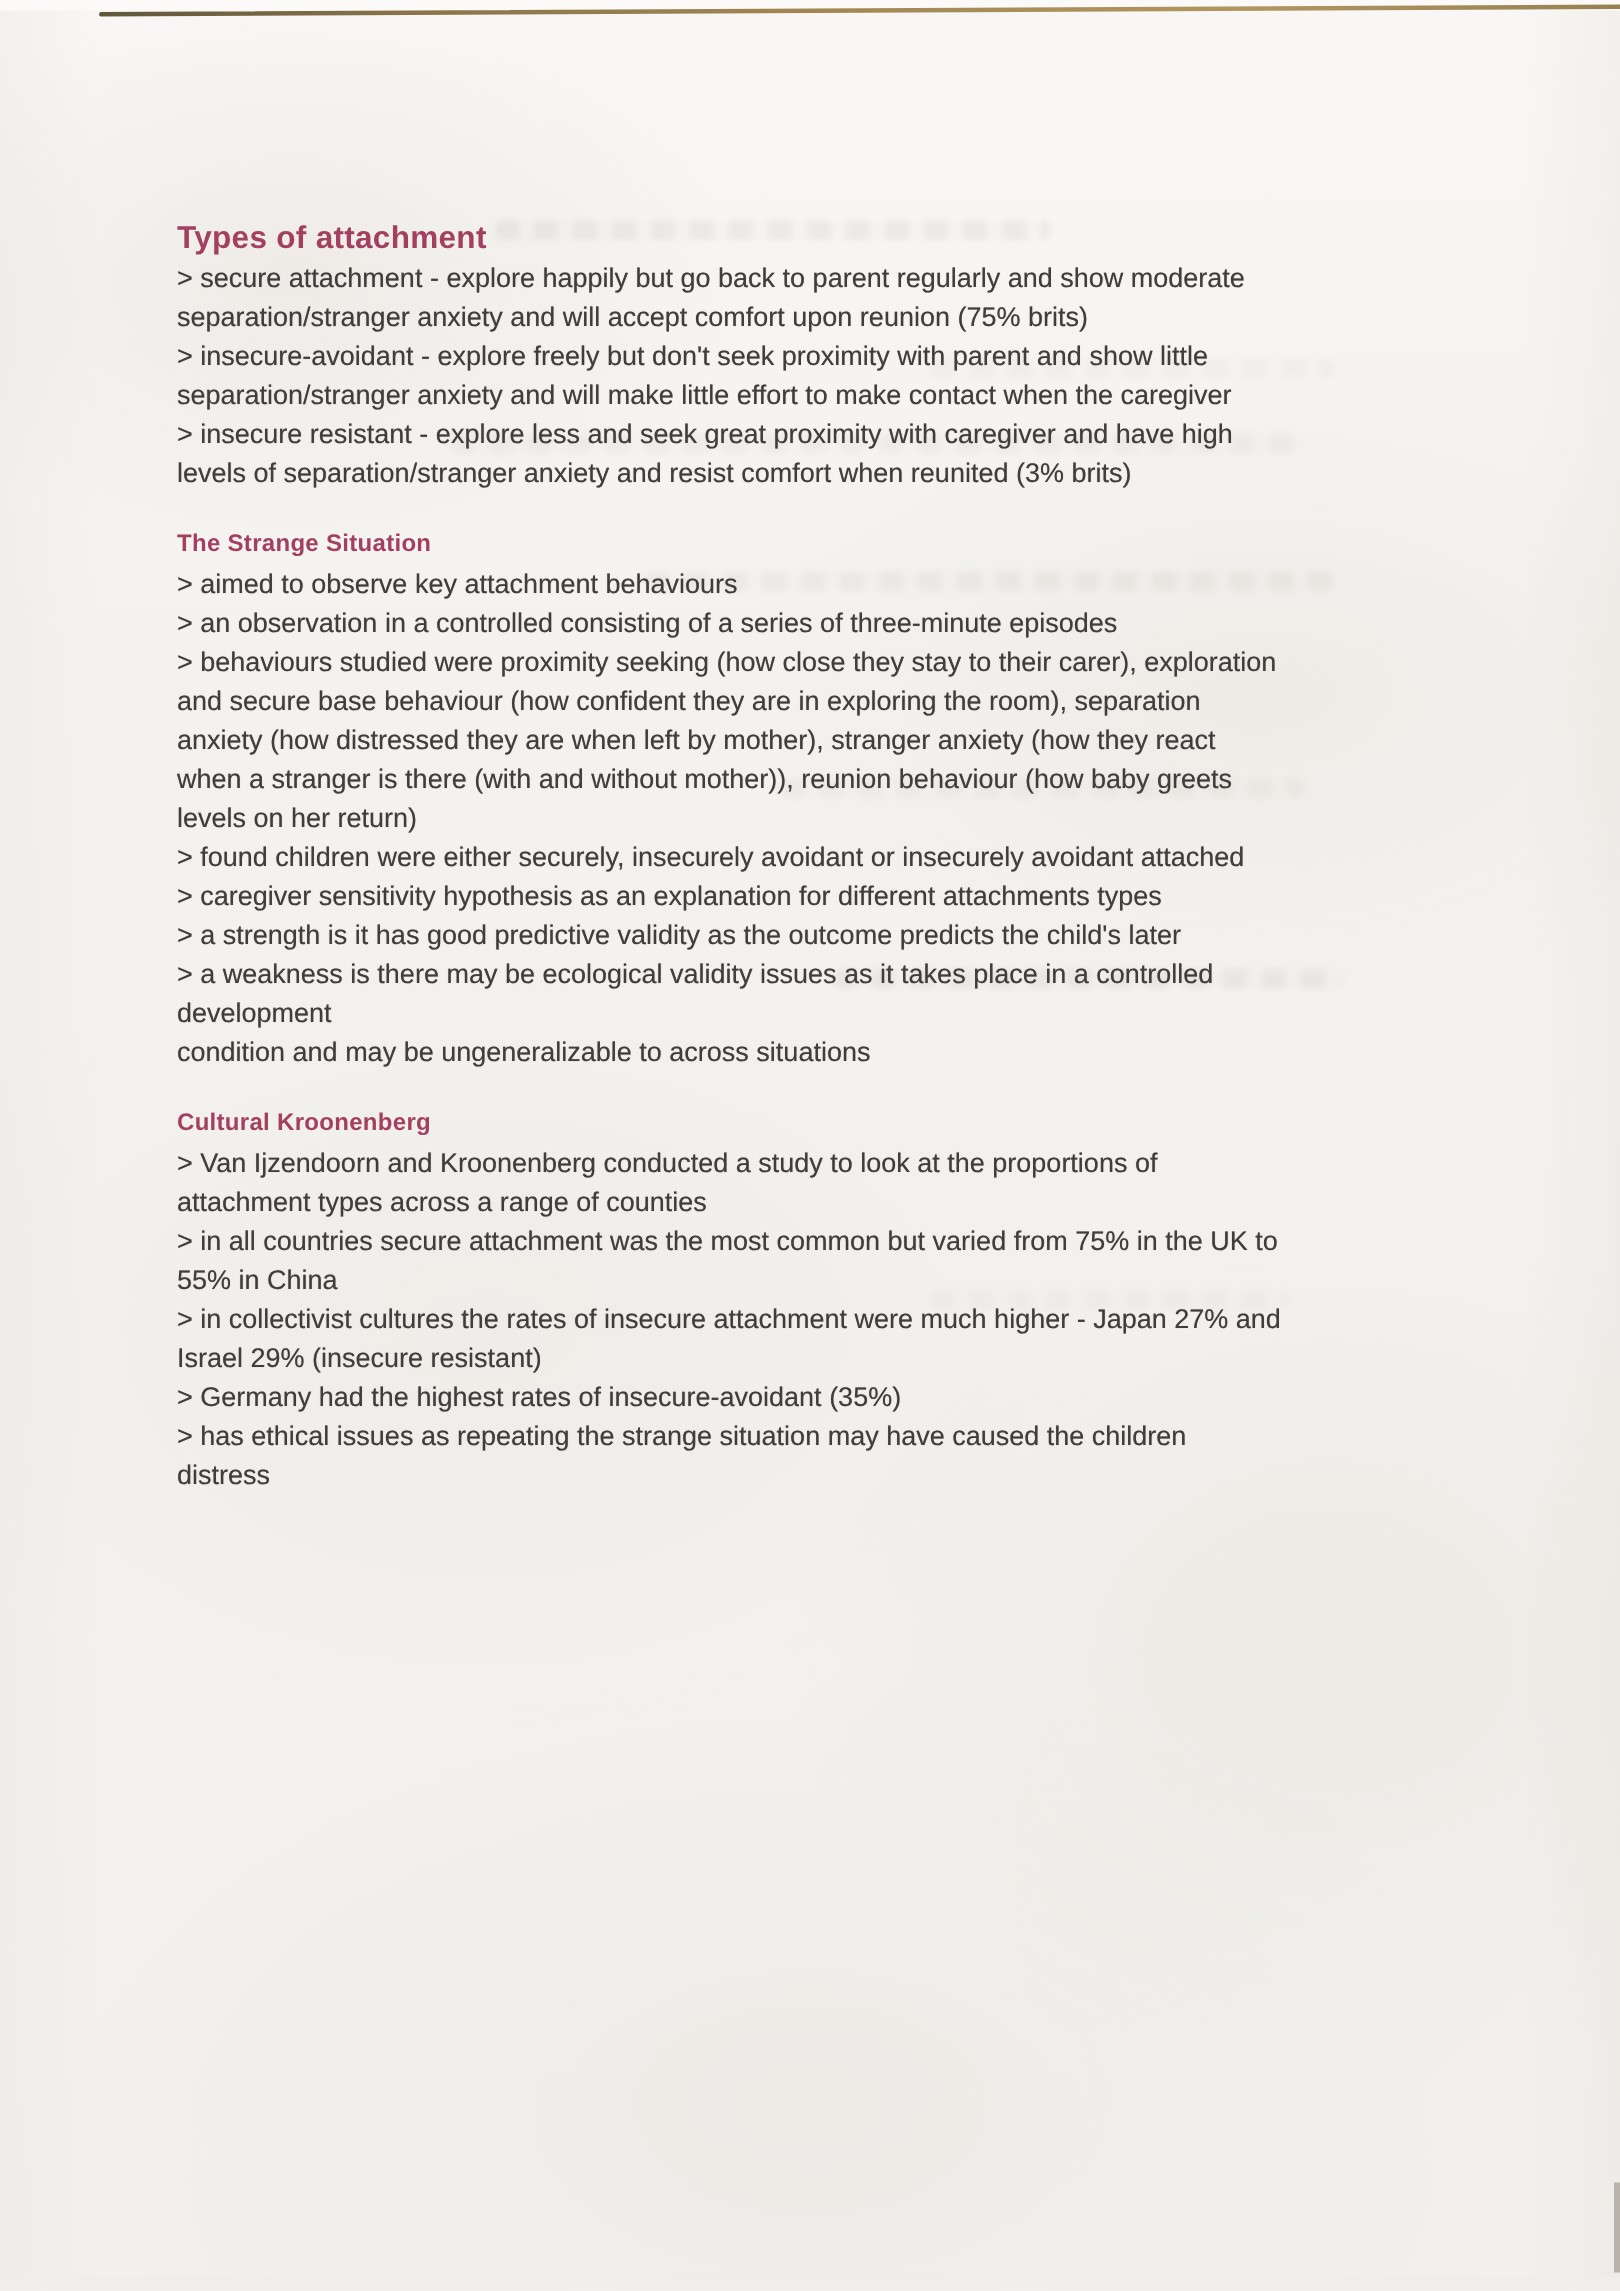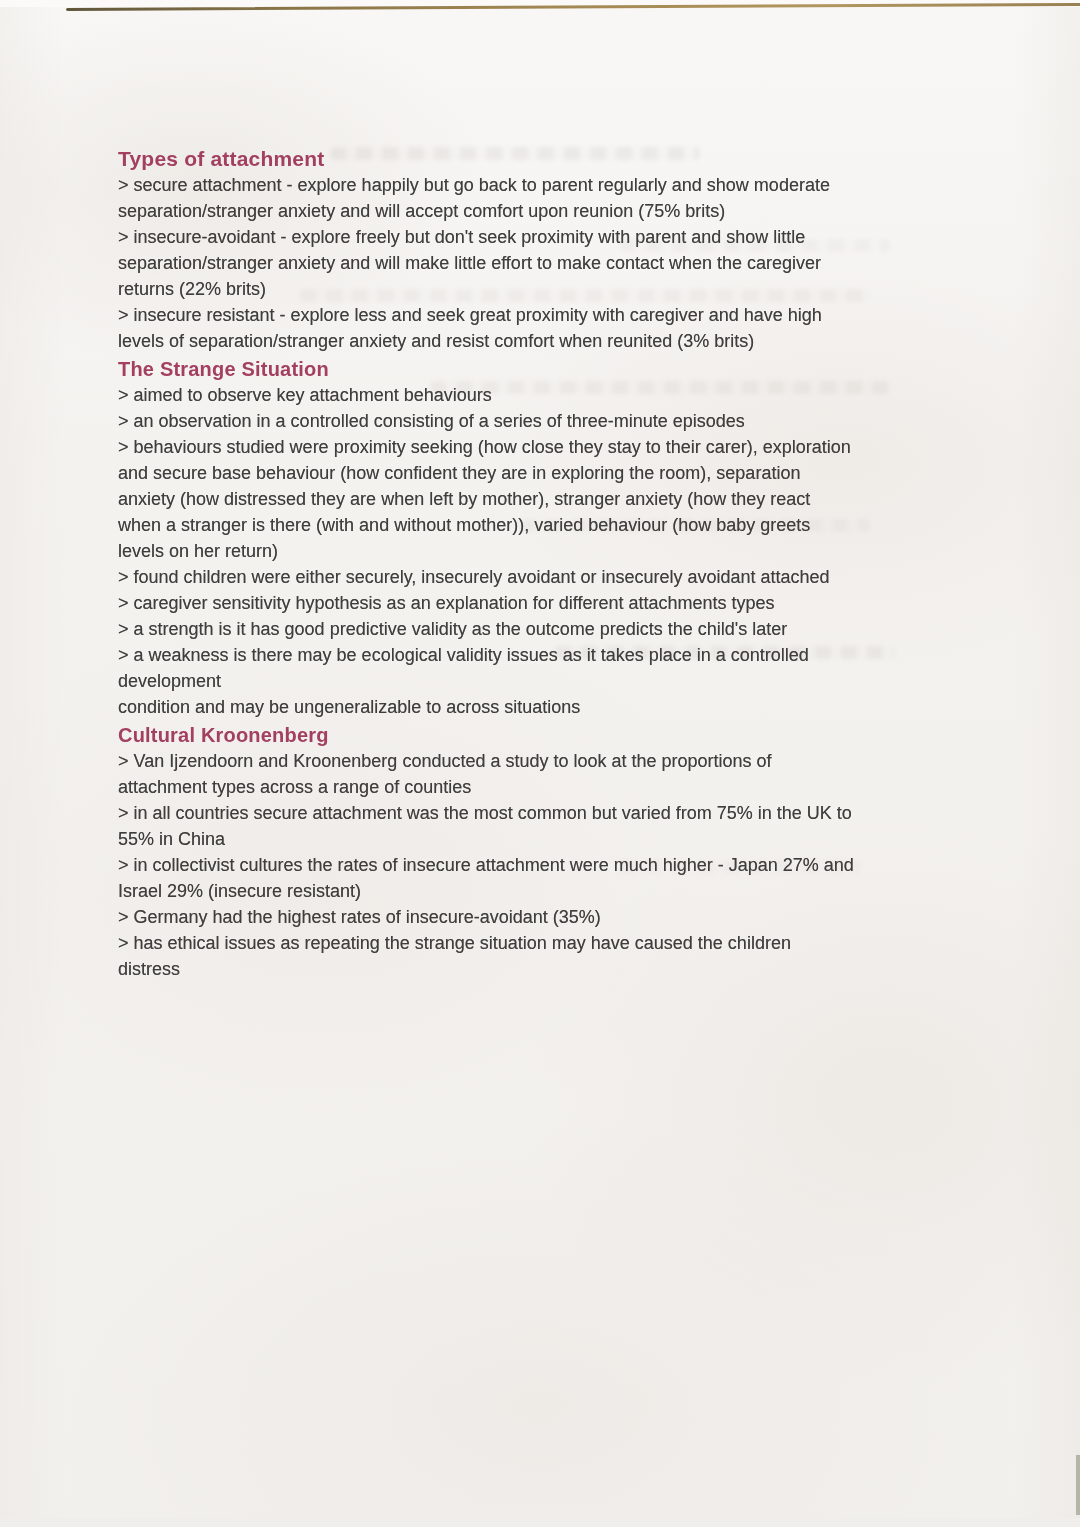--- a/index.html
+++ b/index.html
@@ -82,23 +82,23 @@
     left: 118px;
     top: 146px;
     width: 860px;
     color: var(--body-color, #3f3e3c);
     font-size: 18px;
     line-height: 26px;
   }
   .heading {
     font-weight: bold;
     color: var(--heading-color, #a34061);
-    font-size: 20px;
+    font-size: 16px;
     line-height: 26px;
-    margin-top: 2px;
+    margin-top: 22px;
     letter-spacing: 0.2px;
   }
   .content .heading:first-child {
     margin-top: 0;
     font-size: 21px;
   }
   .line {
     white-space: nowrap;
     text-shadow: 0 0 0.5px rgba(60,58,55,0.55);
   }
@@ -139,30 +139,29 @@
   <div class="smudge s5"></div>
   <div class="smudge s6"></div>
   <div class="smudge s7"></div>
 
   <div class="content" id="content">
       <div class="heading">Types of attachment</div>
       <div class="line">&gt; secure attachment - explore happily but go back to parent regularly and show moderate</div>
       <div class="line">separation/stranger anxiety and will accept comfort upon reunion (75% brits)</div>
       <div class="line">&gt; insecure-avoidant - explore freely but don't seek proximity with parent and show little</div>
       <div class="line">separation/stranger anxiety and will make little effort to make contact when the caregiver</div>
-      <div class="line">returns (22% brits)</div>
       <div class="line">&gt; insecure resistant - explore less and seek great proximity with caregiver and have high</div>
       <div class="line">levels of separation/stranger anxiety and resist comfort when reunited (3% brits)</div>
       <div class="heading">The Strange Situation</div>
       <div class="line">&gt; aimed to observe key attachment behaviours</div>
       <div class="line">&gt; an observation in a controlled consisting of a series of three-minute episodes</div>
       <div class="line">&gt; behaviours studied were proximity seeking (how close they stay to their carer), exploration</div>
       <div class="line">and secure base behaviour (how confident they are in exploring the room), separation</div>
       <div class="line">anxiety (how distressed they are when left by mother), stranger anxiety (how they react</div>
-      <div class="line">when a stranger is there (with and without mother)), varied behaviour (how baby greets</div>
+      <div class="line">when a stranger is there (with and without mother)), reunion behaviour (how baby greets</div>
       <div class="line">levels on her return)</div>
       <div class="line">&gt; found children were either securely, insecurely avoidant or insecurely avoidant attached</div>
       <div class="line">&gt; caregiver sensitivity hypothesis as an explanation for different attachments types</div>
       <div class="line">&gt; a strength is it has good predictive validity as the outcome predicts the child's later</div>
       <div class="line">&gt; a weakness is there may be ecological validity issues as it takes place in a controlled</div>
       <div class="line">development</div>
       <div class="line">condition and may be ungeneralizable to across situations</div>
       <div class="heading">Cultural Kroonenberg</div>
       <div class="line">&gt; Van Ijzendoorn and Kroonenberg conducted a study to look at the proportions of</div>
       <div class="line">attachment types across a range of counties</div>

